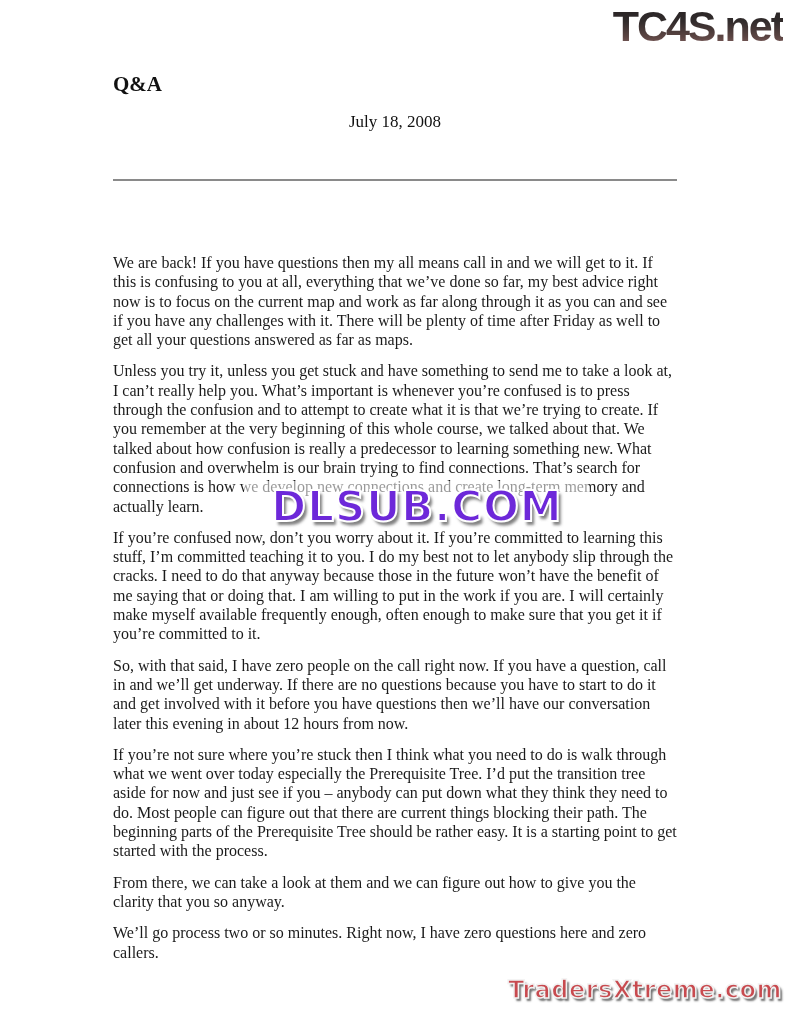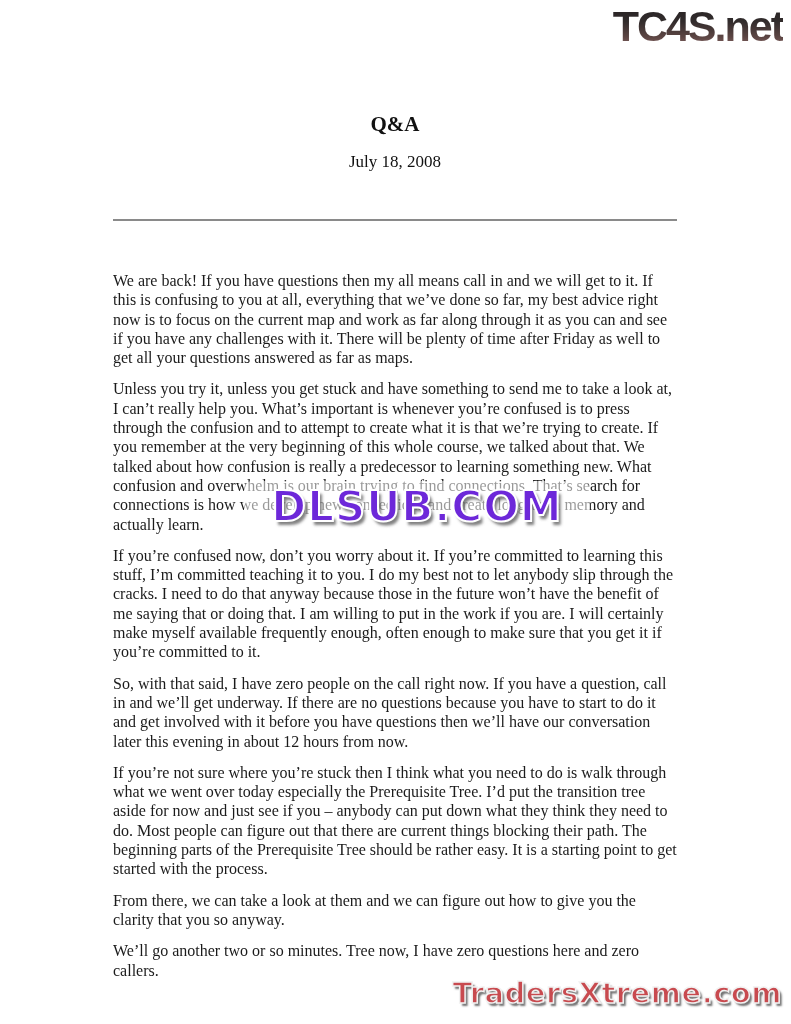--- a/index.html
+++ b/index.html
@@ -30,22 +30,21 @@
 
   
   .doc {
     position: absolute;
     left: 113px;
     top: 0;
     width: 564px;
     color: #1b1b1b;
   }
   .title {
-    padding-top: 112px;
-    text-align: center;
+    padding-top: 72px;
     font-size: 21px;
     font-weight: 700;
     color: #111111;
   }
   .date {
     margin-top: 15px;
     text-align: center;
     font-size: 17px;
     color: #111111;
   }
@@ -54,21 +53,21 @@
     border-top: 2px solid #8a8a8a;
     margin-top: 47px;
     width: 100%;
   }
   .para {
     font-size: 16px;
     line-height: 19.3px;
     margin: 0 0 12px 0;
     color: #1b1b1b;
   }
-  .para.first { margin-top: 50px; }
+  .para.first { margin-top: 72px; }
 
   
   .watermark {
     position: absolute;
     left: 244px;
     top: 481px;
     width: 346px;
     height: 50px;
     display: flex;
     align-items: center;
@@ -86,21 +85,21 @@
     white-space: nowrap;
   }
 
   
   .brand-bottom {
     position: absolute;
     top: 976px;
     right: 9px;
     font-family: "DejaVu Sans", sans-serif;
     font-weight: 800;
-    font-size: 29px;
+    font-size: 24px;
     letter-spacing: 0.5px;
     color: #c84a4f;
     -webkit-text-stroke: 1.5px #f2f2f2;
     text-shadow: 2.5px 2.5px 2px rgba(70,70,70,0.75);
     white-space: nowrap;
   }
 </style>
 </head>
 <body>
 
@@ -112,20 +111,20 @@
     <h1 class="title">Q&amp;A</h1>
     <div class="date">July 18, 2008</div>
     <hr class="divider">
 
     <p class="para first">We are back! If you have questions then my all means call in and we will get to it. If this is confusing to you at all, everything that we’ve done so far, my best advice right now is to focus on the current map and work as far along through it as you can and see if you have any challenges with it. There will be plenty of time after Friday as well to get all your questions answered as far as maps.</p>
     <p class="para">Unless you try it, unless you get stuck and have something to send me to take a look at, I can’t really help you. What’s important is whenever you’re confused is to press through the confusion and to attempt to create what it is that we’re trying to create. If you remember at the very beginning of this whole course, we talked about that. We talked about how confusion is really a predecessor to learning something new. What confusion and overwhelm is our brain trying to find connections. That’s search for connections is how we develop new connections and create long-term memory and actually learn.</p>
     <p class="para">If you’re confused now, don’t you worry about it. If you’re committed to learning this stuff, I’m committed teaching it to you. I do my best not to let anybody slip through the cracks. I need to do that anyway because those in the future won’t have the benefit of me saying that or doing that. I am willing to put in the work if you are. I will certainly make myself available frequently enough, often enough to make sure that you get it if you’re committed to it.</p>
     <p class="para">So, with that said, I have zero people on the call right now. If you have a question, call in and we’ll get underway. If there are no questions because you have to start to do it and get involved with it before you have questions then we’ll have our conversation later this evening in about 12 hours from now.</p>
     <p class="para">If you’re not sure where you’re stuck then I think what you need to do is walk through what we went over today especially the Prerequisite Tree. I’d put the transition tree aside for now and just see if you – anybody can put down what they think they need to do. Most people can figure out that there are current things blocking their path. The beginning parts of the Prerequisite Tree should be rather easy. It is a starting point to get started with the process.</p>
     <p class="para">From there, we can take a look at them and we can figure out how to give you the clarity that you so anyway.</p>
-    <p class="para">We’ll go another two or so minutes. Tree now, I have zero questions here and zero callers.</p>
+    <p class="para">We’ll go process two or so minutes. Right now, I have zero questions here and zero callers.</p>
   </div>
 
   <div class="watermark">DLSUB.COM</div>
 
   <div class="brand-bottom">TradersXtreme.com</div>
 
 </div>
 
 </body></html>

